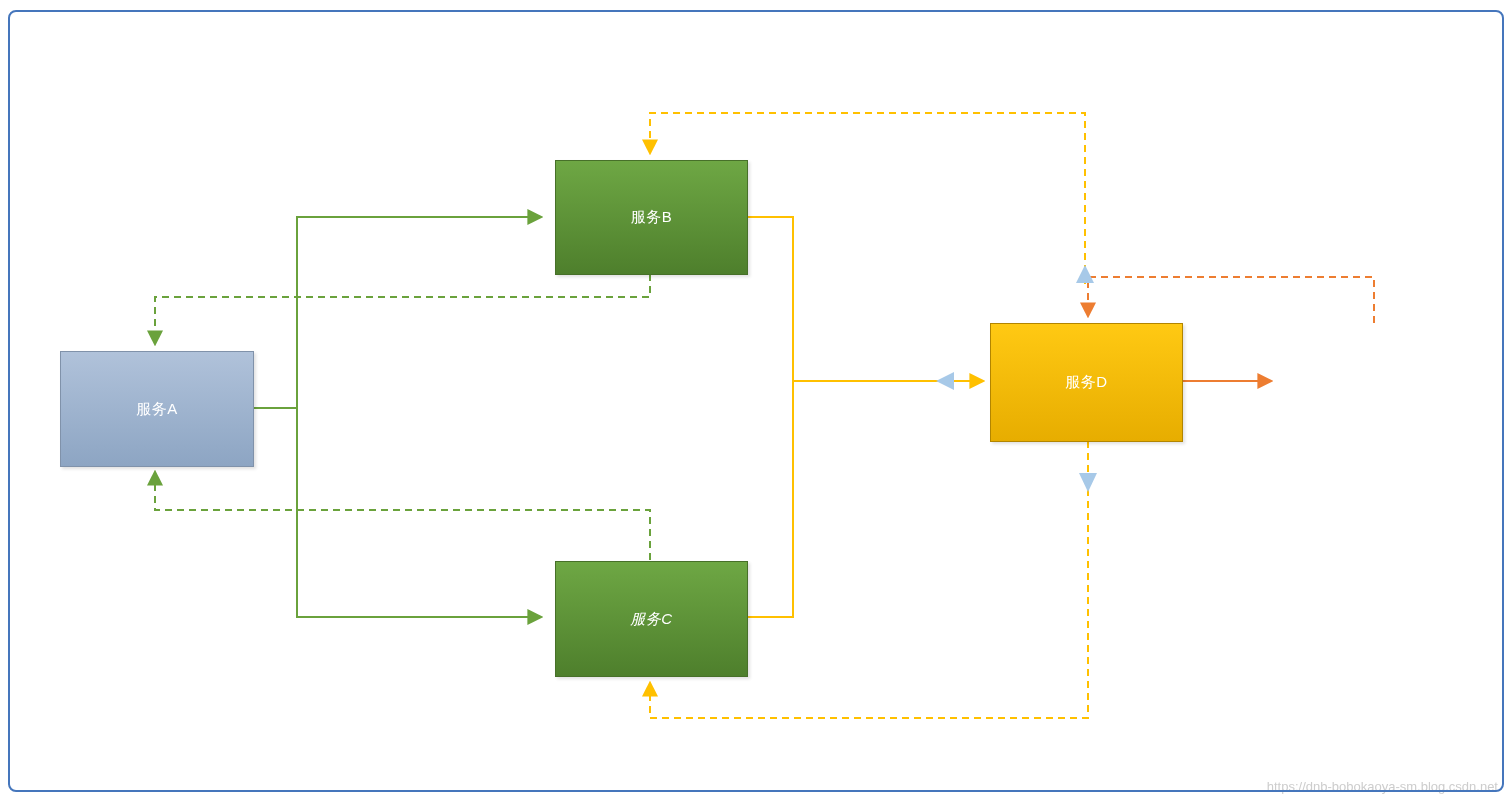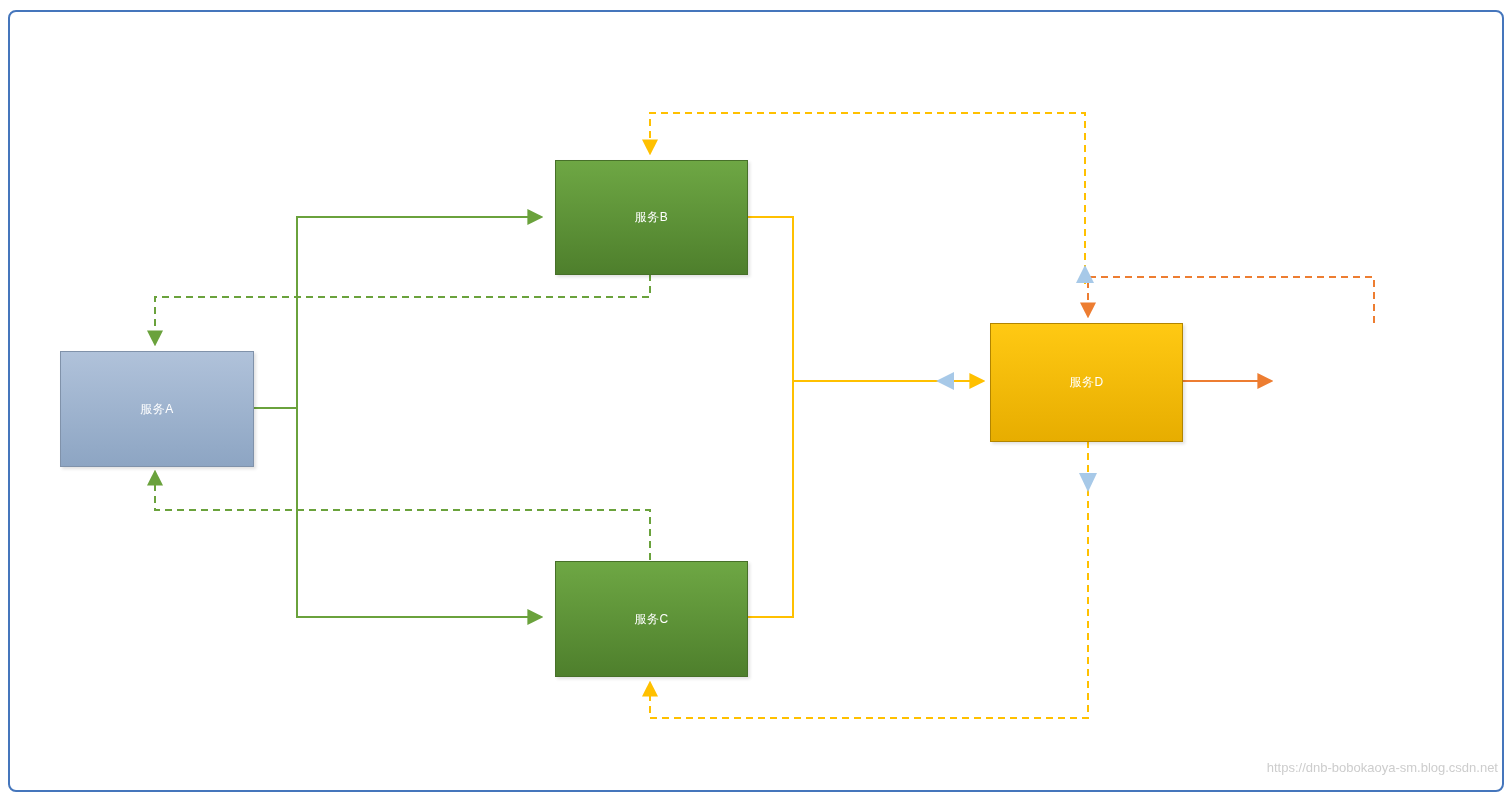--- a/index.html
+++ b/index.html
@@ -8,40 +8,40 @@
     position:relative; width:1512px; height:802px; background:#ffffff;
     font-family:"Liberation Sans", sans-serif; overflow:hidden;
   }
   .frame {
     position:absolute; left:8px; top:10px; width:1492px; height:778px;
     border:2px solid #4576bc; border-radius:8px; pointer-events:none;
   }
   svg.connectors { position:absolute; left:0; top:0; }
   .node {
     position:absolute; display:flex; align-items:center; justify-content:center;
-    color:#ffffff; font-size:12px; letter-spacing:0.5px;
+    color:#ffffff; font-size:15px; letter-spacing:0.5px;
     box-shadow:2px 2px 3px rgba(0,0,0,0.12);
   }
   .node-a { left:60px;  top:351px; width:192px; height:114px;
             background:linear-gradient(180deg,#b0c2da 0%,#8da5c3 100%);
             border:1.5px solid #8092aa;justify-content:center; }
   .node-b { left:555px; top:160px; width:191px; height:113px;
             background:linear-gradient(180deg,#6ea744 0%,#4e7f2c 100%);
             border:1.5px solid #477029; }
   .node-c { left:555px; top:561px; width:191px; height:114px;
             background:linear-gradient(180deg,#6ea744 0%,#4e7f2c 100%);
-            border:1.5px solid #477029; }
+            border:1.5px solid #477029;font-style:italic; }
   .node-d { left:990px; top:323px; width:191px; height:117px;
             background:linear-gradient(180deg,#ffc913 0%,#e7ad00 100%);
             border:1.5px solid #b28500; }
   .node-e { left:1278px; top:323px; width:192px; height:115px;
             background:linear-gradient(180deg,#e28330 0%,#d06a1e 100%);
             border:1.5px solid #b95d18; }
   .watermark {
-    position:absolute; right:14px; bottom:27px;
+    position:absolute; right:14px; bottom:8px;
     color:#cdcdcd; font-size:13px;
   }
 </style>
 </head>
 <body>
 
 <div class="stage">
 
   <svg class="connectors" viewBox="0 0 1512 802" width="1512" height="802">
     <defs>

